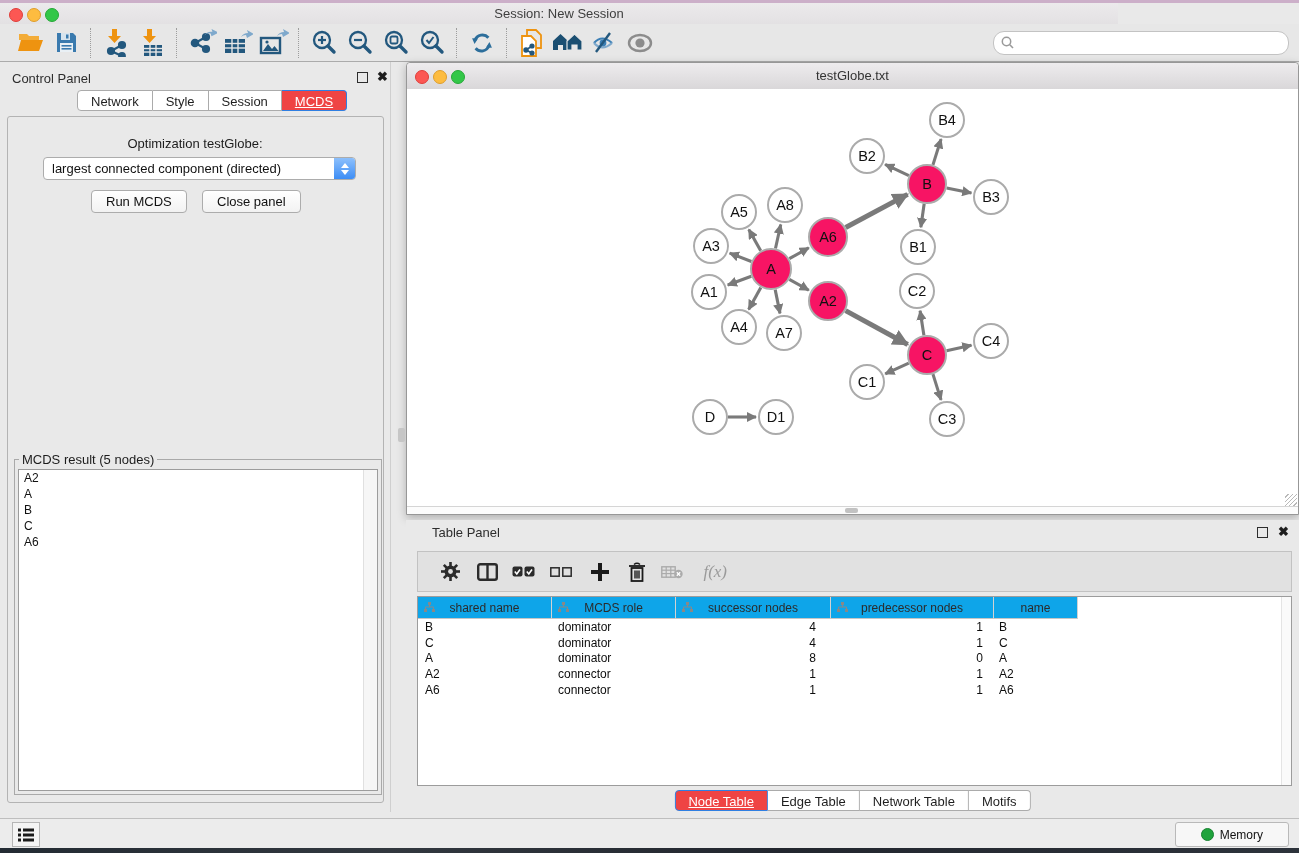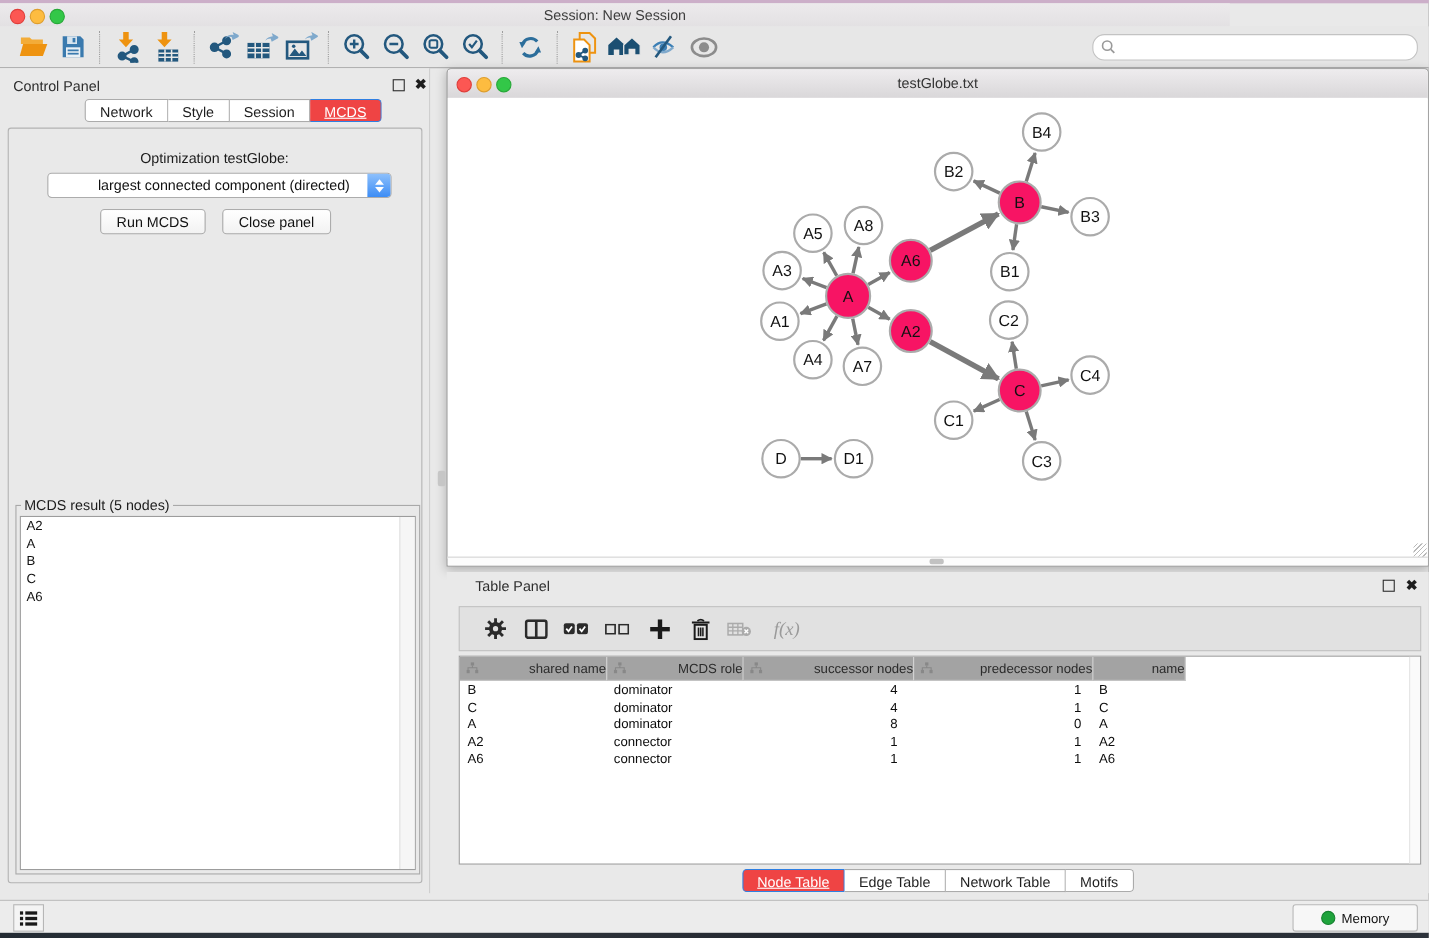--- a/index.html
+++ b/index.html
@@ -37,21 +37,21 @@
             height:21px;line-height:21px;color:#1f1f1f;box-sizing:border-box;cursor:default;}
   .seg .tab:first-child{border-left:1px solid #ABABAB;border-radius:4px 0 0 4px;}
   .seg .tab:last-child{border-radius:0 4px 4px 0;}
   .seg .tab.active{background:#ef4444;border-color:#2F7FE2;color:#fff;text-decoration:underline;}
   .cp-tabs{position:absolute;left:77px;top:28px;}
   .cp-box{position:absolute;left:7px;top:54px;width:377px;height:687px;border:1px solid #B3B3B3;
           border-radius:3px;box-sizing:border-box;}
   .opt-label{position:absolute;left:0;width:100%;top:74px;text-align:center;font-size:13px;color:#1c1c1c;}
   .selectbox{position:absolute;left:43px;top:95px;width:313px;height:23px;background:#fff;border:1px solid #ACACAC;
              border-radius:4px;box-sizing:border-box;display:flex;align-items:center;}
-  .selectbox .val{flex:1;font-size:13px;padding-left:8px;color:#111;white-space:nowrap;overflow:hidden;margin-left:37px;}
+  .selectbox .val{flex:1;font-size:13px;padding-left:8px;color:#111;white-space:nowrap;overflow:hidden;}
   .stepper{width:21px;height:21px;border-radius:0 3px 3px 0;background:linear-gradient(#8DC0FC,#3D8DF5);
            display:flex;flex-direction:column;align-items:center;justify-content:center;gap:2px;}
   .stepper .up{width:0;height:0;border-left:4px solid transparent;border-right:4px solid transparent;border-bottom:5px solid #fff;}
   .stepper .dn{width:0;height:0;border-left:4px solid transparent;border-right:4px solid transparent;border-top:5px solid #fff;}
   .btn{position:absolute;height:23px;background:linear-gradient(#FFFFFF,#F2F2F2);border:1px solid #ACACAC;border-radius:4px;
        font-size:13px;color:#111;text-align:center;line-height:21px;box-sizing:border-box;padding:0 14px;cursor:default;}
   .btn.run{left:91px;top:128px;} .btn.closep{left:202px;top:128px;}
   .mcds-fieldset{position:absolute;left:14px;top:390px;width:368px;height:343px;border:1px solid #A9A9A9;
                  margin:0;padding:0;box-sizing:border-box;}
   .mcds-fieldset legend{font-size:13px;color:#1c1c1c;margin-left:4px;padding:0 3px;}
@@ -76,22 +76,22 @@
   .tpanel{position:absolute;left:406px;top:520px;width:893px;height:292px;background:#E9E9E9;}
   .tpanel .panel-head{left:26px;top:5px;}
   .tpanel .float-ic{left:851px;top:7px;} .tpanel .close-ic{left:872px;top:5px;}
   .ttoolbar{position:absolute;left:11px;top:31px;width:875px;height:41px;background:#E1E1E1;
             border:1px solid #C2C2C2;box-sizing:border-box;display:flex;align-items:center;}
   .ttbtn{display:inline-flex;align-items:center;justify-content:flex-end;width:37px;height:34px;flex:0 0 auto;cursor:default;}
   .fx{font-family:"Liberation Serif",serif;font-style:italic;font-size:17px;color:#9a9a9a;}
   .dtable{position:absolute;left:11px;top:76px;width:875px;height:190px;background:#fff;border:1px solid #9C9C9C;
           box-sizing:border-box;overflow:hidden;}
   .thead{position:absolute;left:0;top:0;height:22px;display:flex;}
-  .th{position:relative;height:22px;background:#a3a3a3;border-right:1px solid #D2D2D2;border-bottom:1px solid #C6C6C6;
-      box-sizing:border-box;display:flex;align-items:center;justify-content:flex-end;font-size:12px;color:#2b2b2b;cursor:default;}
+  .th{position:relative;height:22px;background:#0ea5e9;border-right:1px solid #D2D2D2;border-bottom:1px solid #C6C6C6;
+      box-sizing:border-box;display:flex;align-items:center;justify-content:center;font-size:12px;color:#2b2b2b;cursor:default;}
   .th .hicon{position:absolute;left:6px;top:5px;}
   .trow{position:absolute;left:0;display:flex;height:16px;}
   .td{font-size:12px;line-height:16px;color:#0d0d0d;box-sizing:border-box;white-space:nowrap;overflow:hidden;}
   .dtable .vtrack{width:9px;background:#FAFAFA;border-left:1px solid #E4E4E4;}
   .ttabs{position:absolute;left:50%;transform:translateX(-50%);top:270px;}
   
   .statusbar{position:absolute;left:0;top:818px;width:1299px;height:30px;background:#ECECEC;border-top:1px solid #BEBEBE;box-sizing:border-box;}
   .listbtn{position:absolute;left:12px;top:3px;width:26px;height:23px;background:#F4F4F4;border:1px solid #B6B6B6;
            display:flex;align-items:center;justify-content:center;}
   .membtn{position:absolute;right:10px;top:3px;height:23px;background:#F7F7F7;border:1px solid #B9B9B9;border-radius:3px;

